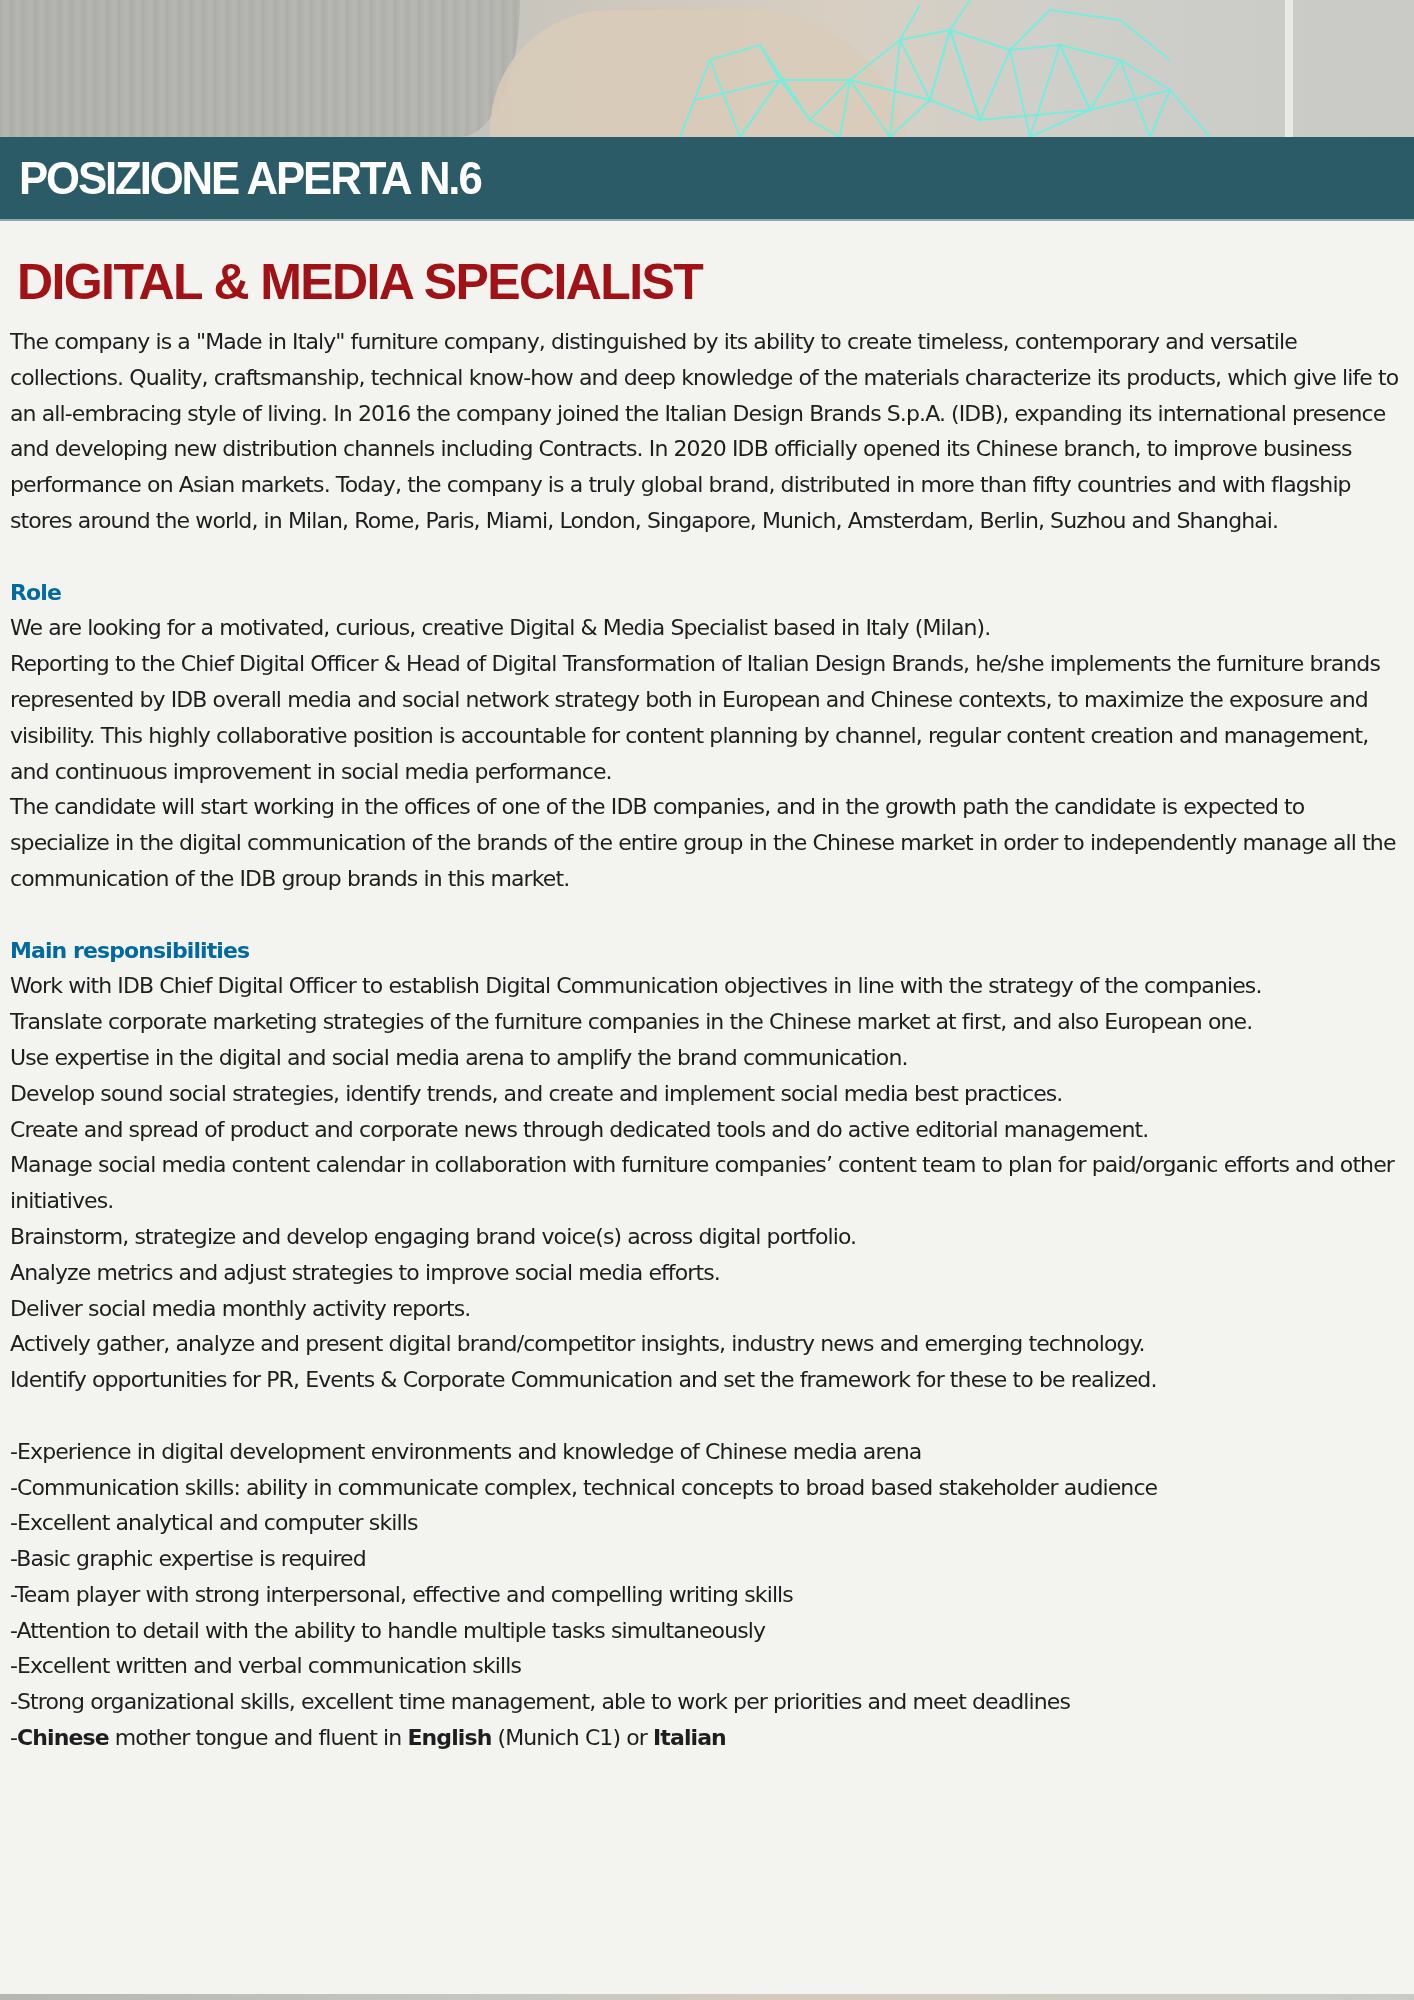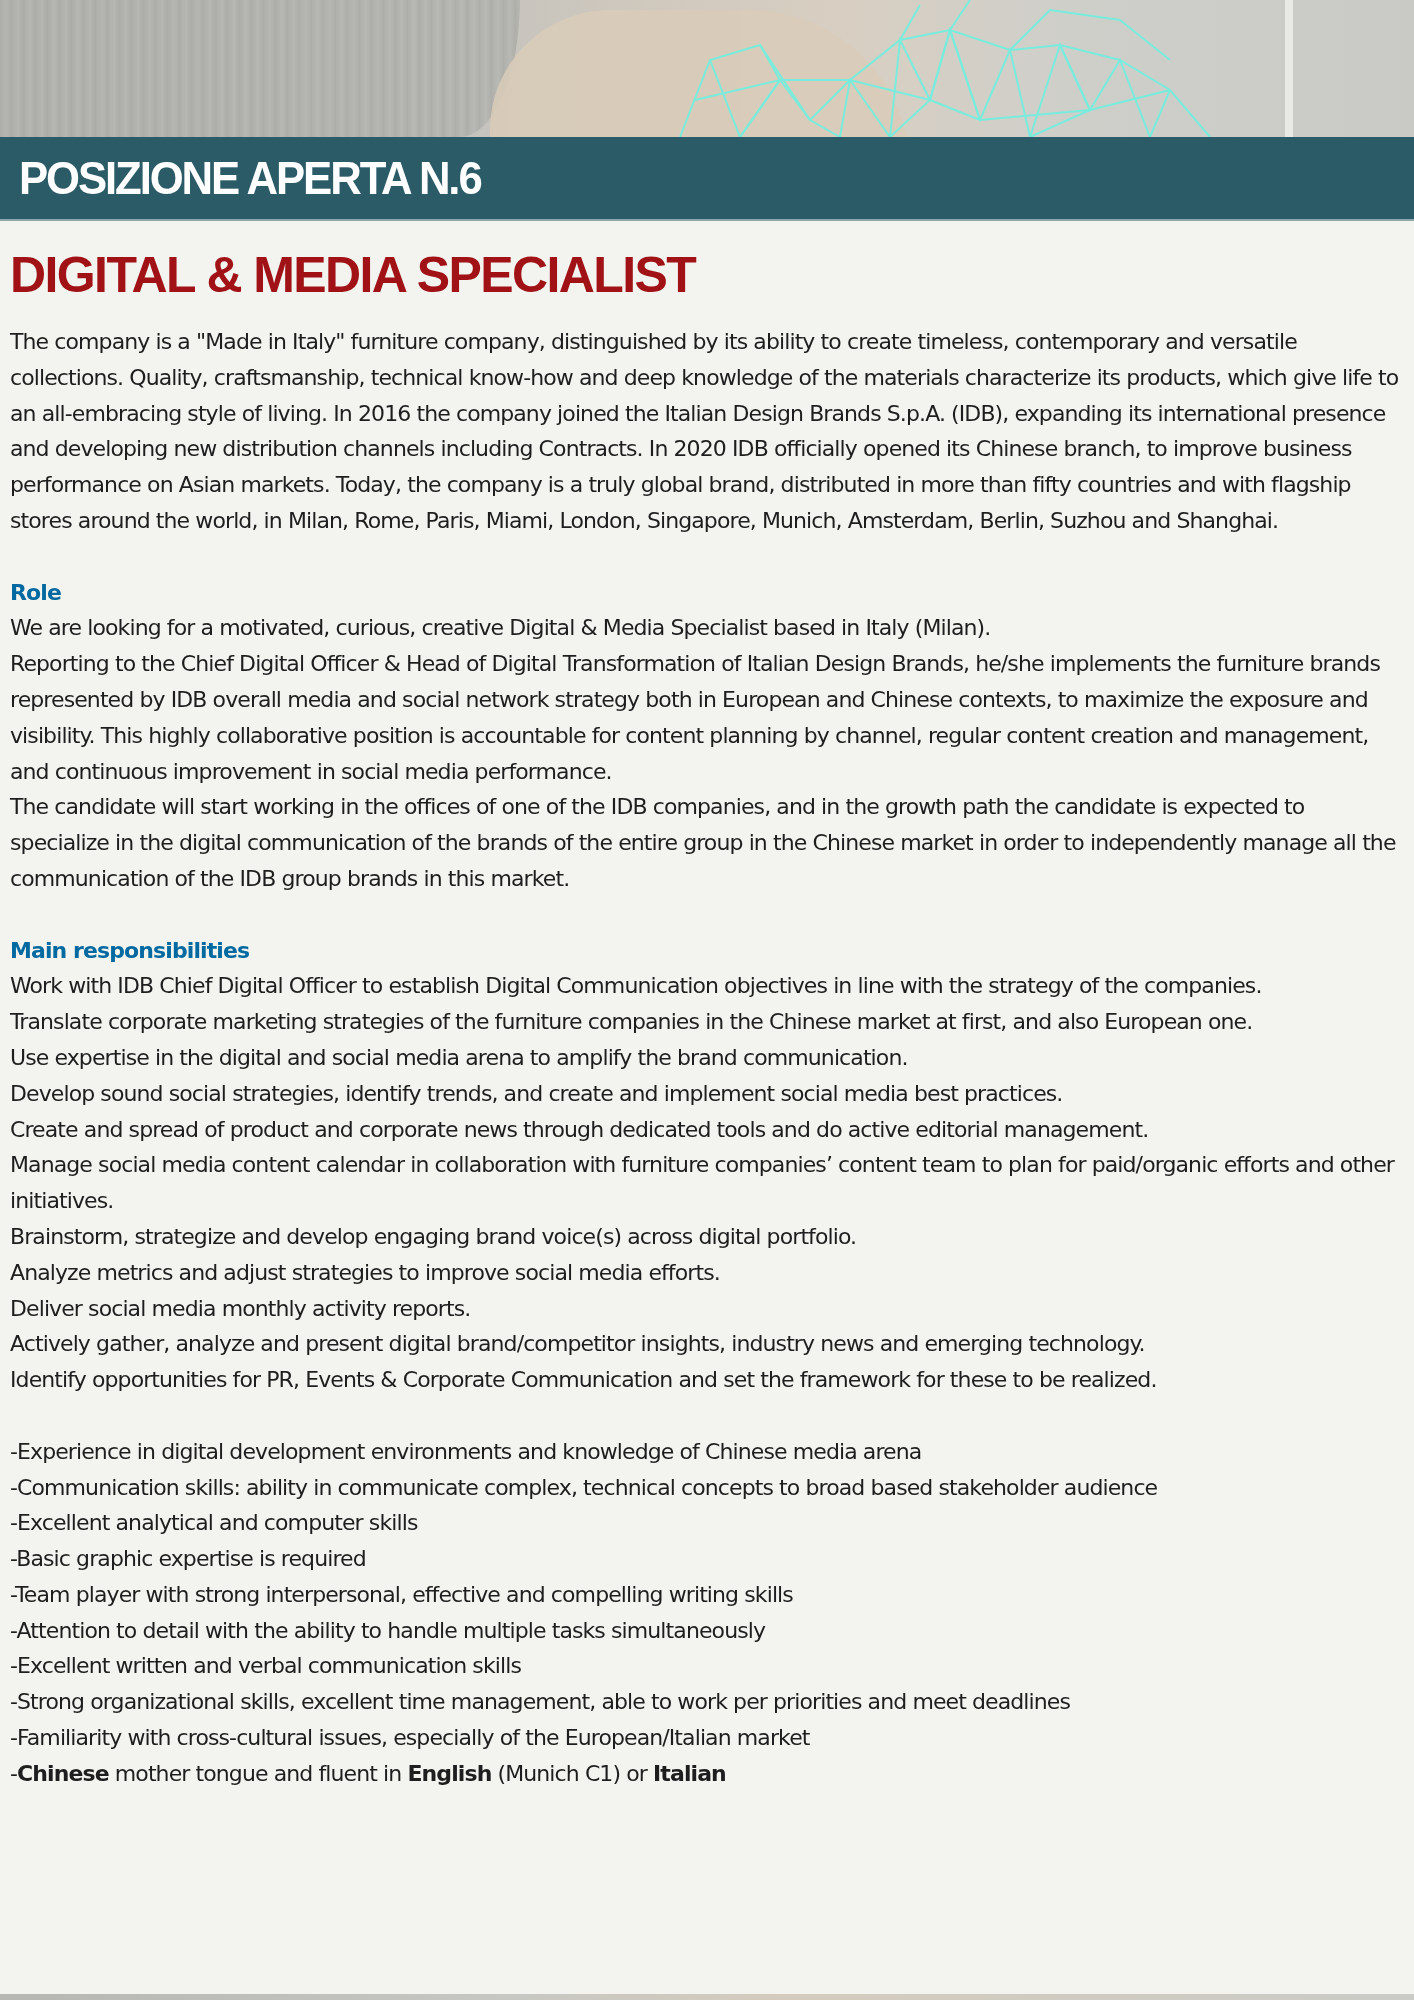--- a/index.html
+++ b/index.html
@@ -75,21 +75,21 @@
       <path d="M45 100 L130 80 L90 137 M240 137 L280 100 L300 30 L330 120 M380 137 L440 110 L410 45"></path>
       <path d="M300 30 L320 0 M360 50 L400 10 L470 20 L520 60 M250 40 L270 5"></path>
     </g>
   </svg>
   <div class="frame"></div>
 </div>
 
 <div class="banner"></div>
 <div class="banner-title">POSIZIONE APERTA N.6</div>
 
-<h1 class="job-title" style="margin:0;">DIGITAL &amp; MEDIA SPECIALIST</h1>
+<h1 class="job-title" style="margin:7px;">DIGITAL &amp; MEDIA SPECIALIST</h1>
 
 <div class="content">
   <p>The company is a "Made in Italy" furniture company, distinguished by its ability to create timeless, contemporary and versatile collections. Quality, craftsmanship, technical know-how and deep knowledge of the materials characterize its products, which give life to an all-embracing style of living. In 2016 the company joined the Italian Design Brands S.p.A. (IDB), expanding its international presence and developing new distribution channels including Contracts. In 2020 IDB officially opened its Chinese branch, to improve business performance on Asian markets. Today, the company is a truly global brand, distributed in more than fifty countries and with flagship stores around the world, in Milan, Rome, Paris, Miami, London, Singapore, Munich, Amsterdam, Berlin, Suzhou and Shanghai.</p>
   <div class="gap"></div>
 
   <p class="h">Role</p>
   <p>We are looking for a motivated, curious, creative Digital &amp; Media Specialist based in Italy (Milan).</p>
   <p>Reporting to the Chief Digital Officer &amp; Head of Digital Transformation of Italian Design Brands, he/she implements the furniture brands represented by IDB overall media and social network strategy both in European and Chinese contexts, to maximize the exposure and visibility. This highly collaborative position is accountable for content planning by channel, regular content creation and management, and continuous improvement in social media performance.</p>
   <p>The candidate will start working in the offices of one of the IDB companies, and in the growth path the candidate is expected to specialize in the digital communication of the brands of the entire group in the Chinese market in order to independently manage all the communication of the IDB group brands in this market.</p>
   <div class="gap"></div>
@@ -109,17 +109,16 @@
   <div class="gap"></div>
 
   <p>-Experience in digital development environments and knowledge of Chinese media arena</p>
   <p>-Communication skills: ability in communicate complex, technical concepts to broad based stakeholder audience</p>
   <p>-Excellent analytical and computer skills</p>
   <p>-Basic graphic expertise is required</p>
   <p>-Team player with strong interpersonal, effective and compelling writing skills</p>
   <p>-Attention to detail with the ability to handle multiple tasks simultaneously</p>
   <p>-Excellent written and verbal communication skills</p>
   <p>-Strong organizational skills, excellent time management, able to work per priorities and meet deadlines</p>
-  <p>-Familiarity with cross-cultural issues, especially of the European/Italian market</p>
   <p><span>-</span><span class="b">Chinese</span><span> mother tongue and fluent in </span><span class="b">English</span><span> (Munich C1) or </span><span class="b">Italian</span></p>
 </div>
 
 <div class="footer-strip"></div>
 
 </body></html>

